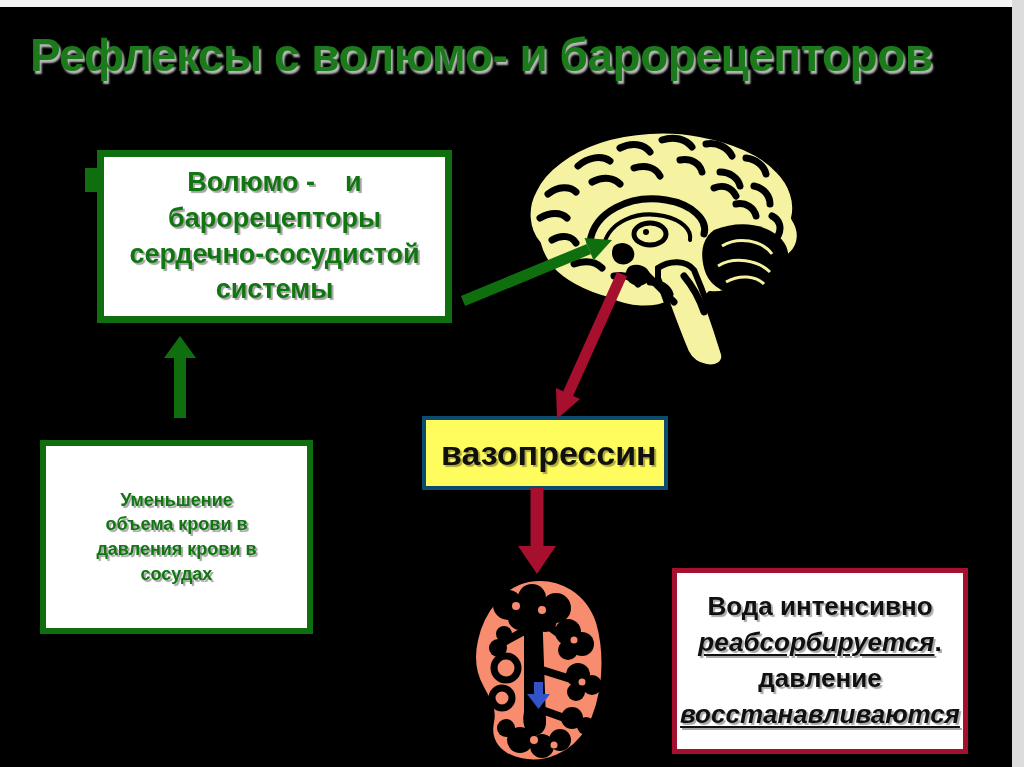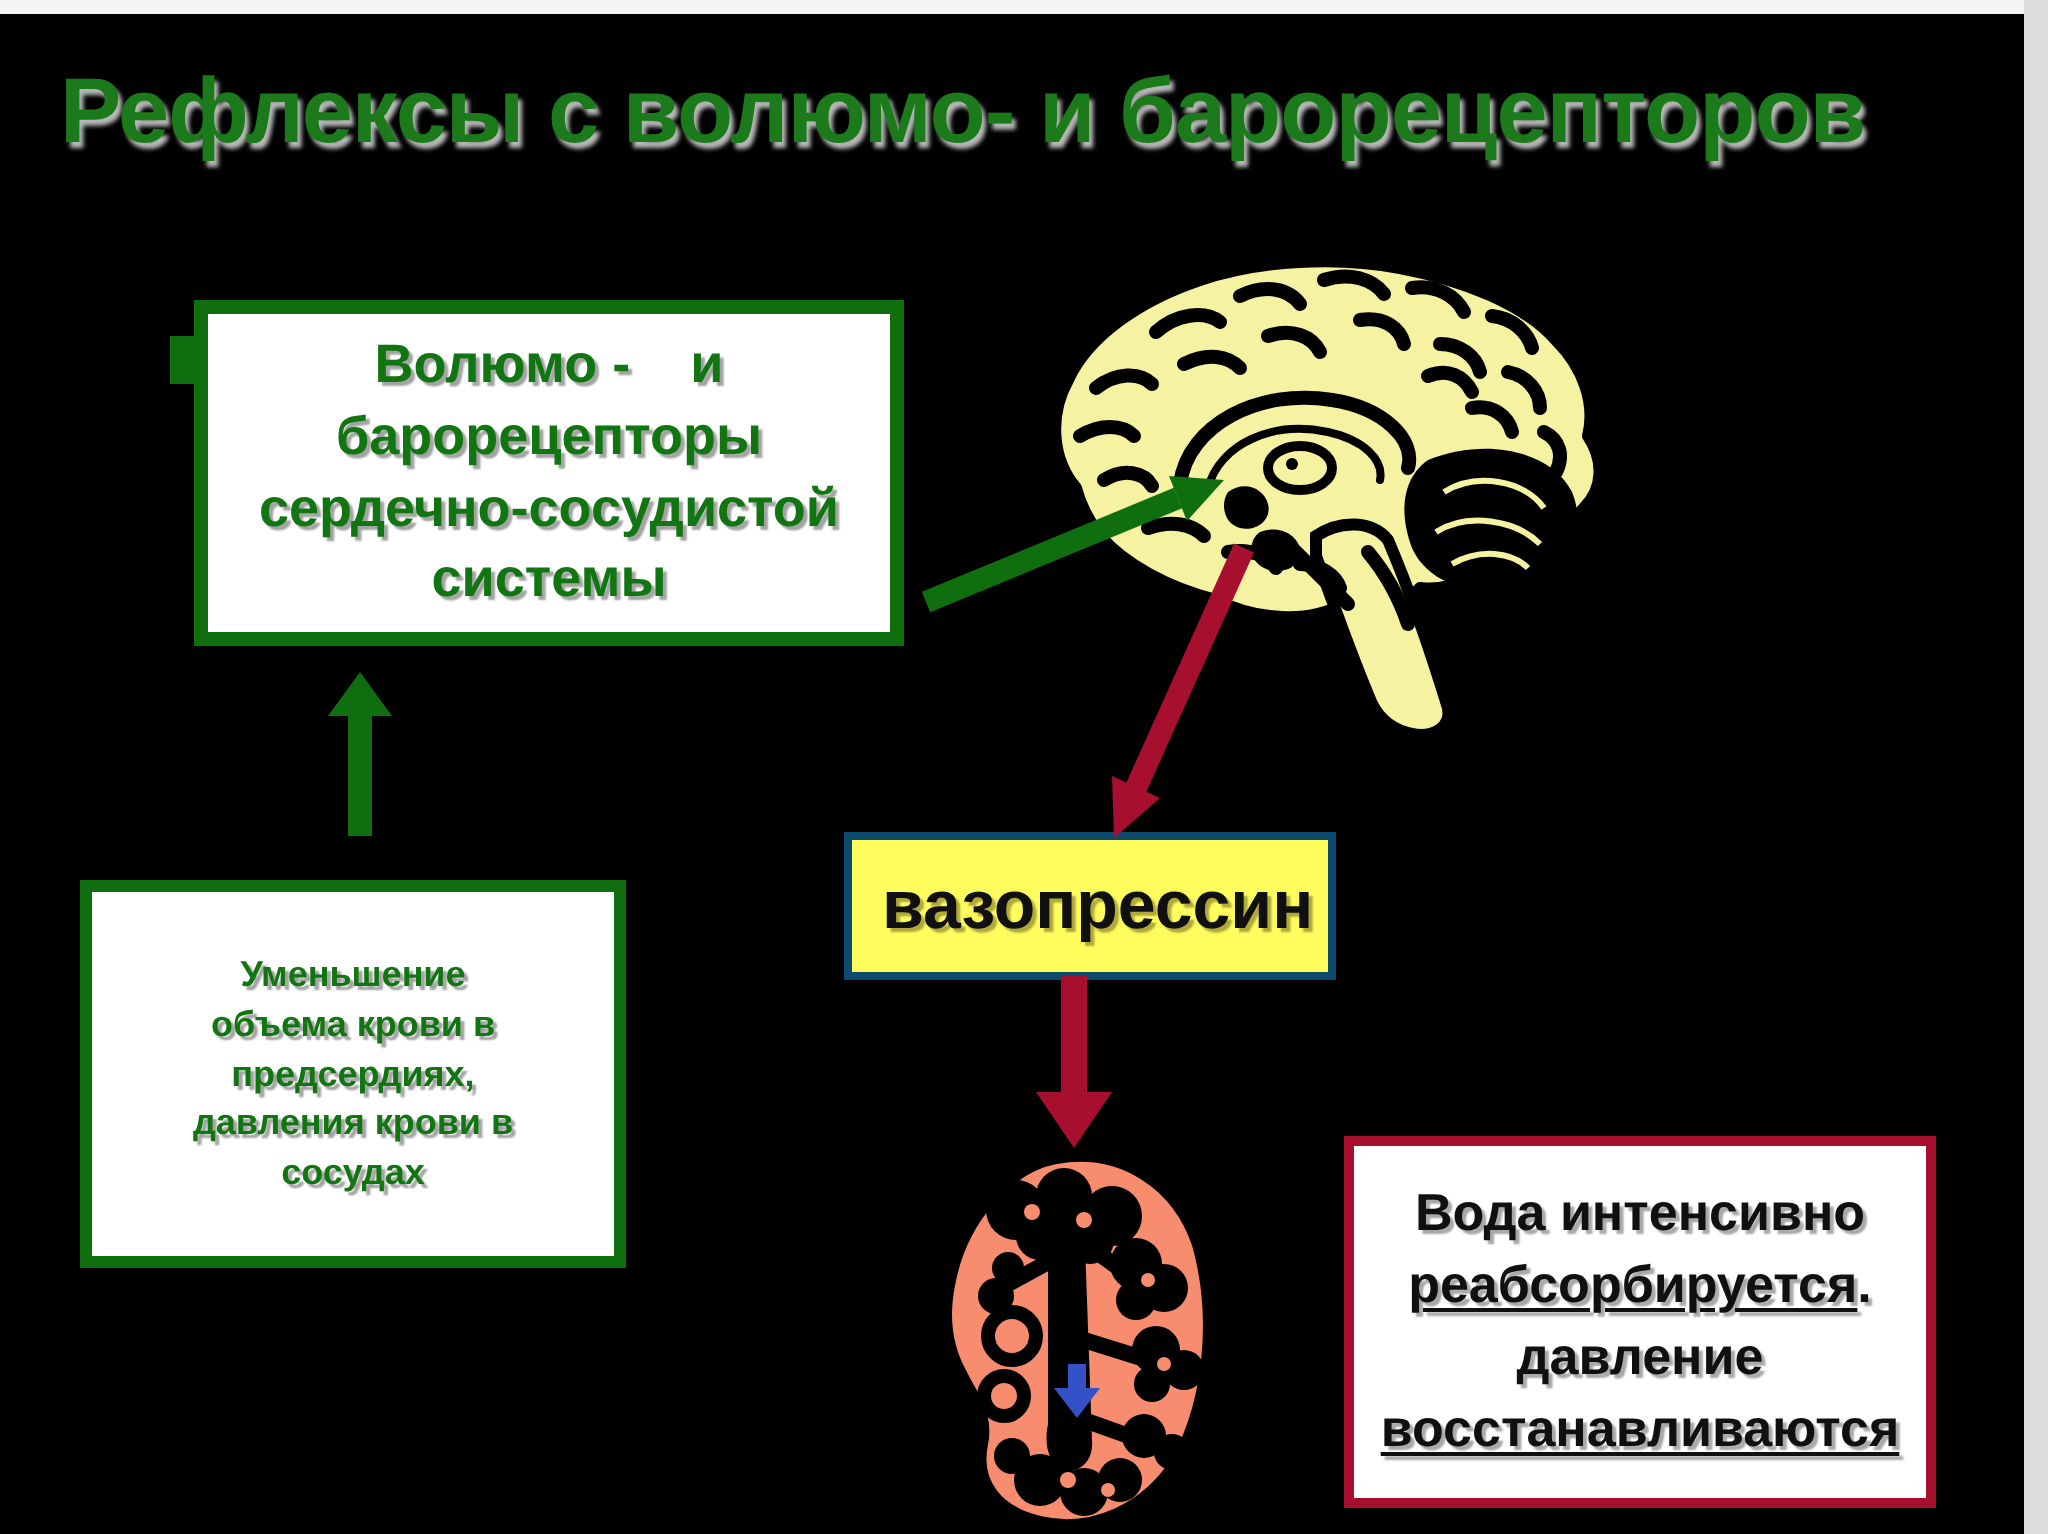--- a/index.html
+++ b/index.html
@@ -28,21 +28,21 @@
     background:#FFFC5E;border:4px solid #0c4a6e;display:flex;align-items:center;
     padding-left:15px;font-size:34px;font-weight:bold;color:#101010;
     text-shadow:2px 2px 1px rgba(110,100,30,0.55);
   }
   .outcome-box{
     position:absolute;left:672px;top:568px;width:296px;height:186px;box-sizing:border-box;
     background:#ffffff;border:5px solid #A60F2E;display:flex;flex-direction:column;
     justify-content:center;align-items:center;color:#101010;font-size:26px;font-weight:bold;
     line-height:1.38;text-align:center;text-shadow:2px 2px 1px #a8a8a8;
   }
-  .u{text-decoration:underline;text-decoration-thickness:2px;text-underline-offset:3px;}
+  .u{text-decoration:underline;text-decoration-thickness:2px;text-underline-offset:3px;font-style:italic;}
   svg{position:absolute;}
   .overlay{left:0;top:0;z-index:6;pointer-events:none;}
   .brain-svg{left:518px;top:126px;z-index:2;}
   .kidney-svg{left:450px;top:570px;z-index:2;}
 </style>
 </head>
 <body>
 
 <div class="slide">
   <div class="topstrip"></div>
@@ -53,21 +53,20 @@
     <span class="line">Волюмо -&nbsp;&nbsp;&nbsp;&nbsp;и</span>
     <span class="line">барорецепторы</span>
     <span class="line">сердечно-сосудистой</span>
     <span class="line">системы</span>
   </div>
   <div class="tab"></div>
 
   <div class="gbox decrease-box">
     <span class="line">Уменьшение</span>
     <span class="line">объема крови в</span>
-    <span class="line">предсердиях,</span>
     <span class="line">давления крови в</span>
     <span class="line">сосудах</span>
   </div>
 
   <div class="vaso-box">
     <span>вазопрессин</span>
   </div>
 
   <div class="outcome-box">
     <span class="line">Вода интенсивно</span>

